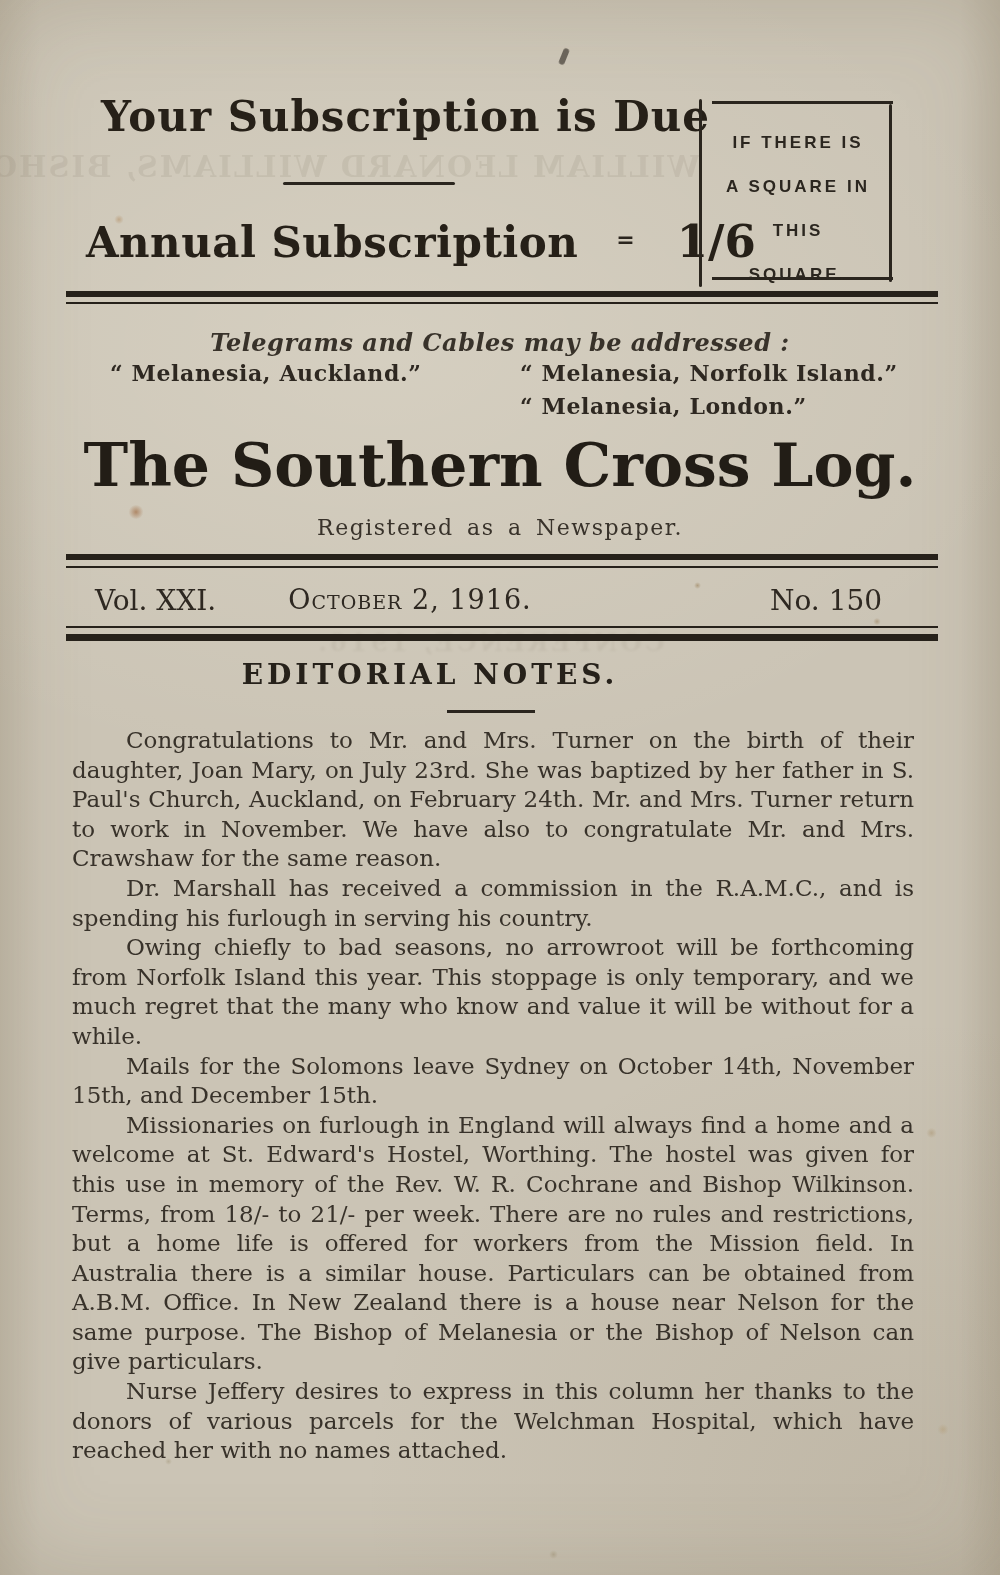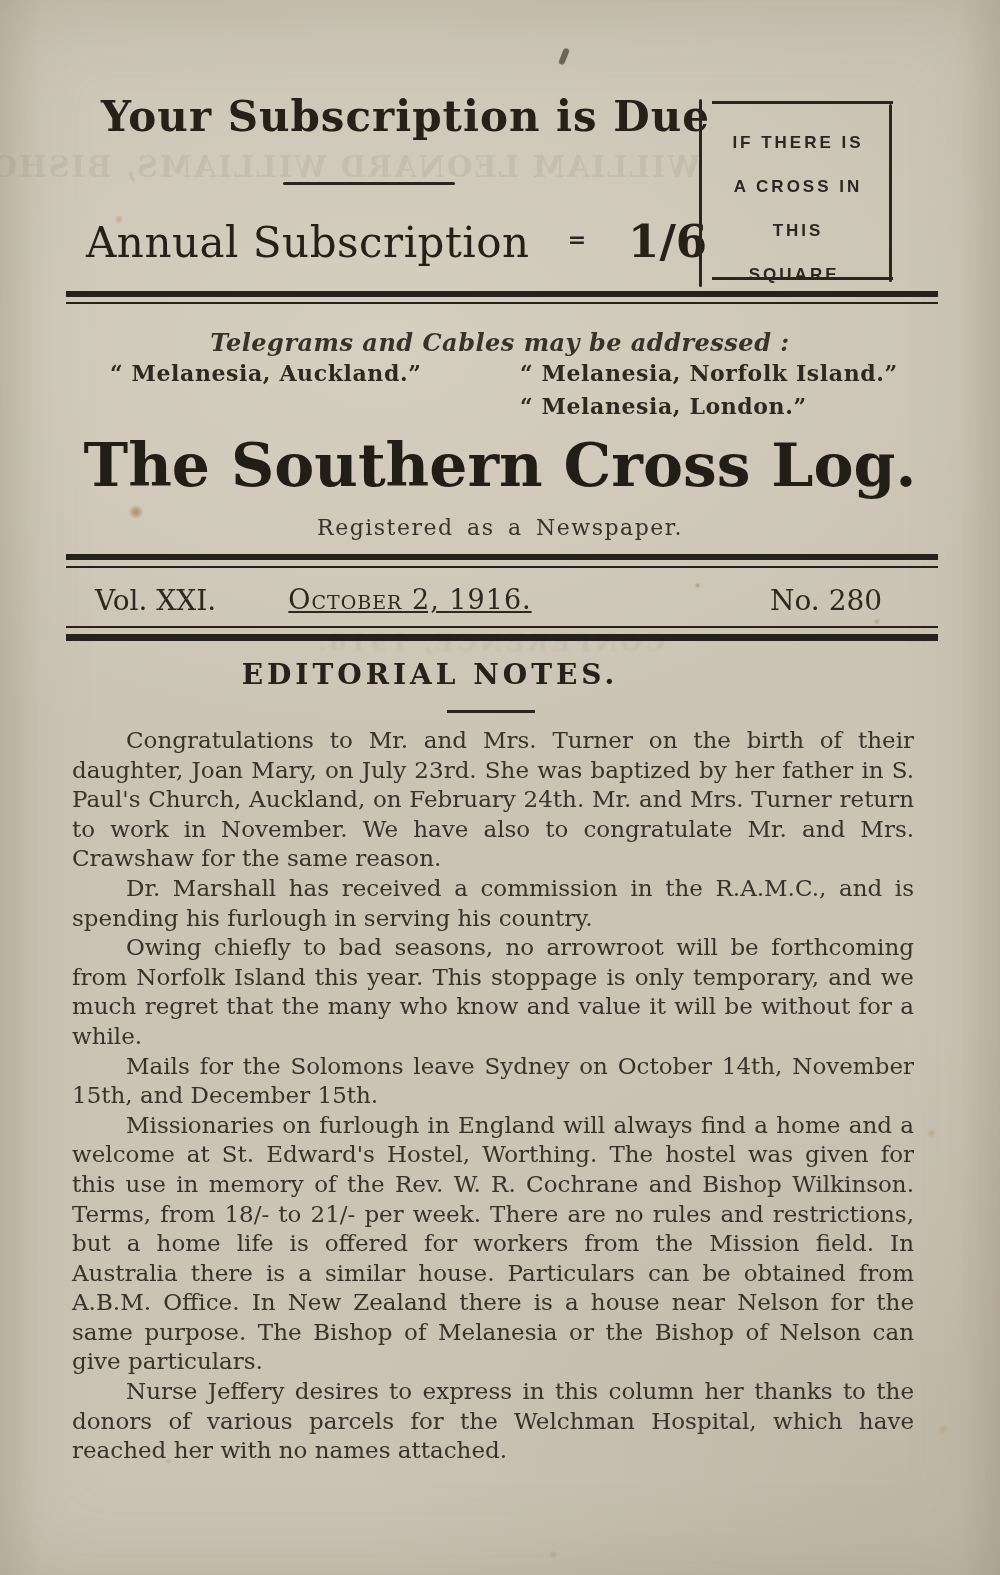--- a/index.html
+++ b/index.html
@@ -19,21 +19,21 @@
   }
   .abs{position:absolute;}
   
   .sub-due{
     left:84px; top:92px; width:545px;
     font-size:42px; font-weight:bold; color:#262018;
     letter-spacing:1px; text-align:center; white-space:nowrap;margin-left:17px;
   }
   .sub-rule{ left:283px; top:182px; width:172px; height:3px; background:#2a251e; border-radius:2px;}
   .annual-row{ left:86px; top:215px; width:580px; white-space:nowrap;}
-  .annual-label{ font-size:42px; font-weight:normal; color:#262018; letter-spacing:.5px;}
+  .annual-label{ font-size:42px; font-weight:bold; color:#262018; letter-spacing:.5px;}
   .annual-eq{ font-size:22px; font-weight:bold; color:#2a251e; vertical-align:10px; margin-left:38px;}
   .annual-price{ font-size:45px; font-weight:bold; color:#262018; margin-left:42px;}
   
   .vline-tall{ left:699px; top:99px; width:3px; height:188px; background:#2a251e; border-radius:3px;}
   .box-top{ left:712px; top:101px; width:181px; height:3px; background:#2a251e;}
   .box-bottom{ left:712px; top:277px; width:181px; height:3px; background:#2a251e;}
   .box-right{ left:889px; top:104px; width:3px; height:178px; background:#2a251e; border-radius:3px;}
   .box-text{
     left:706px; top:121px; width:184px;
     font-family:"Liberation Sans", sans-serif;
@@ -61,21 +61,21 @@
     left:0; top:430px; width:1000px; text-align:center;
     font-size:60px; font-weight:bold; color:#221d16;
     letter-spacing:0px; white-space:nowrap;
   }
   .registered{
     left:0; top:515px; width:1000px; text-align:center;
     font-size:22px; color:#38322a; letter-spacing:1.5px; word-spacing:5px;
   }
   
   .vol{ left:95px; top:584px; font-size:28px; color:#2e2821;}
-  .date{ left:0; top:584px; width:820px; text-align:center; font-size:27px; color:#2e2821; font-variant:small-caps; letter-spacing:1px;text-decoration:underline;}
+  .date{ left:0; top:584px; width:820px; text-align:center; font-size:27px; color:#2e2821; font-variant:small-caps; letter-spacing:1px;}
   .num{ left:770px; top:584px; font-size:28px; color:#2e2821;}
   
   .ed-head{
     left:0; top:658px; width:860px; text-align:center;
     font-size:28px; font-weight:bold; letter-spacing:4px; color:#26211a;
   }
   .ed-rule{ left:447px; top:710px; width:88px; height:3px; background:#2a251e;}
   .body-col{
     left:72px; top:726px; width:842px;
     font-size:23px; line-height:29.6px; color:#38322a;
@@ -111,42 +111,42 @@
   <div class="abs annual-row">
     <span class="annual-label">Annual Subscription</span><span class="annual-eq">=</span><span class="annual-price">1/6</span>
   </div>
 
   <div class="abs vline-tall"></div>
   <div class="abs box-top"></div>
   <div class="abs box-bottom"></div>
   <div class="abs box-right"></div>
   <div class="abs box-text">
     <div>IF THERE IS</div>
-    <div>A CROSS IN</div>
+    <div>A SQUARE IN</div>
     <div>THIS</div>
     <div>SQUARE.</div>
   </div>
 
   <div class="abs rule r1a"></div>
   <div class="abs rule r1b"></div>
 
   <div class="abs tele-head">Telegrams and Cables may be addressed :</div>
   <div class="abs addr addr-a">“ Melanesia, Auckland.”</div>
   <div class="abs addr addr-b">“ Melanesia, Norfolk Island.”</div>
   <div class="abs addr addr-d">“ Melanesia, London.”</div>
 
   <div class="abs masthead">The Southern Cross Log.</div>
   <div class="abs registered">Registered as a Newspaper.</div>
 
   <div class="abs rule r2a"></div>
   <div class="abs rule r2b"></div>
 
   <div class="abs vol">Vol. XXI.</div>
   <div class="abs date">October 2, 1916.</div>
-  <div class="abs num">No. 280</div>
+  <div class="abs num">No. 150</div>
 
   <div class="abs rule r3a"></div>
   <div class="abs rule r3b"></div>
 
   <div class="abs ed-head">EDITORIAL NOTES.</div>
   <div class="abs ed-rule"></div>
 
   <div class="abs body-col">
     <p>Congratulations to Mr. and Mrs. Turner on the birth of their daughter, Joan Mary, on July 23rd. She was baptized by her father in S. Paul's Church, Auckland, on February 24th. Mr. and Mrs. Turner return to work in November. We have also to congratulate Mr. and Mrs. Crawshaw for the same reason.</p>
     <p>Dr. Marshall has received a commission in the R.A.M.C., and is spending his furlough in serving his country.</p>

